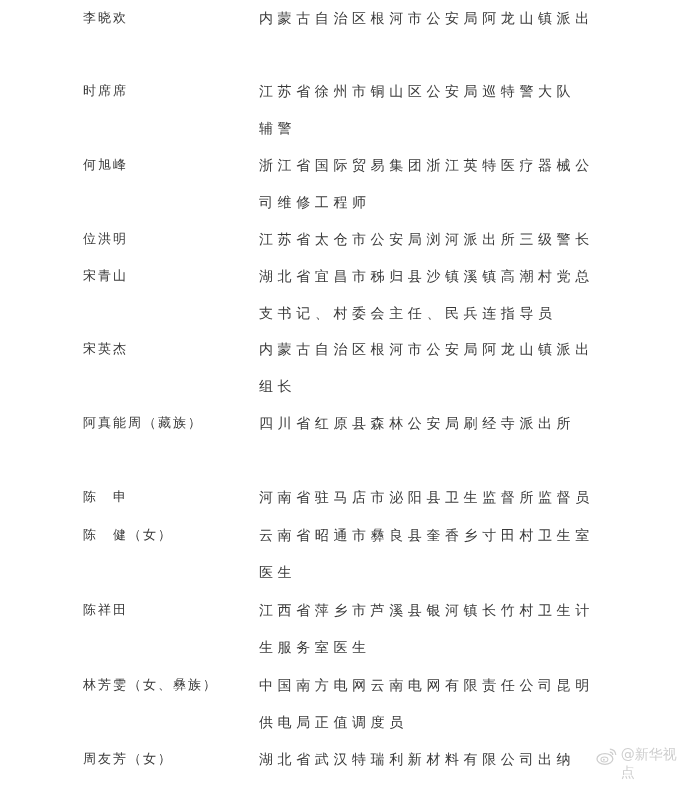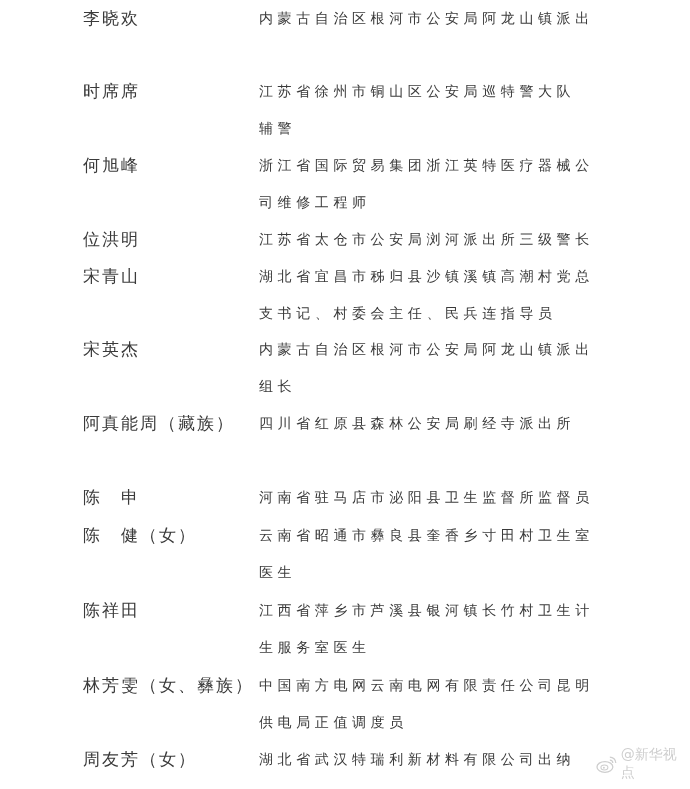--- a/index.html
+++ b/index.html
@@ -23,21 +23,21 @@
     }
     .entry {
       position: absolute;
       left: 0;
       width: 690px;
     }
     .name {
       position: absolute;
       left: 83px;
       top: 0;
-      font-size: 17px;
+      font-size: 13px;
       letter-spacing: 2px;
       white-space: nowrap;
       line-height: 36px;
     }
     .desc {
       position: absolute;
       left: 259px;
       top: 0;
       width: 360px;
       font-size: 14px;
@@ -47,21 +47,21 @@
     }
     .desc-line {
       display: block;
       height: 36.5px;
     }
     .watermark {
       position: absolute;
       left: 596px;
       top: 746px;
       display: flex;
-      align-items: center;
+      align-items: flex-start;
       gap: 3px;
       color: #c9c9c9;
       font-family: "DejaVu Sans", "Liberation Sans", sans-serif;
       font-size: 14px;
       opacity: 0.9;
     }
     .wb-icon {
       width: 22px;
       height: 20px;
     }

